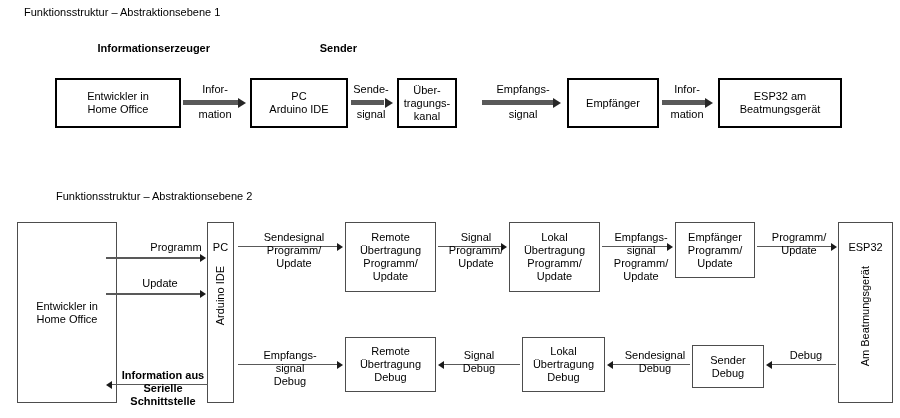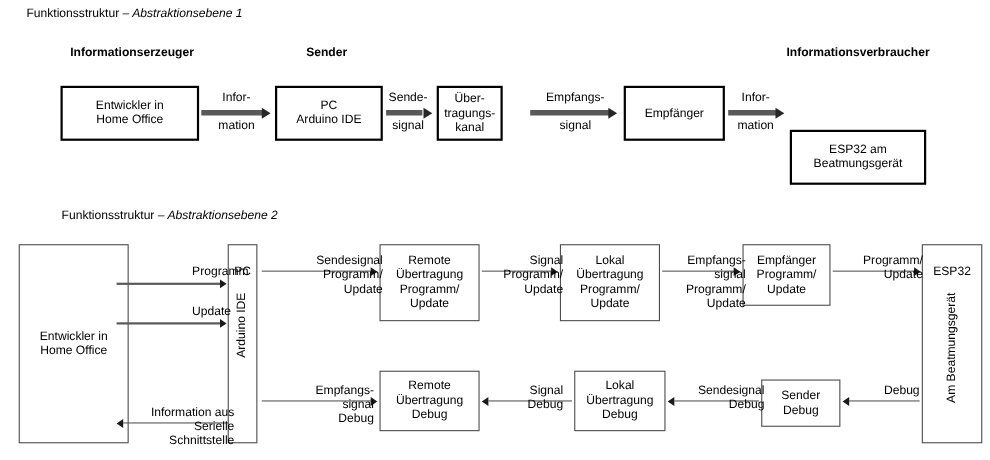--- a/index.html
+++ b/index.html
@@ -15,29 +15,29 @@
   #stage{position:relative;width:900px;height:418px;}
 
   
   .diagram-title{
     position:absolute;
     font-size:11px;
     white-space:nowrap;
     letter-spacing:0;
   }
   .diagram-title .t-bold{font-weight:normal;}
-  .diagram-title .t-rest{font-weight:normal;font-style:italic;}
+  .diagram-title .t-rest{font-weight:normal;}
 
   
   .col-head{
     position:absolute;
     font-size:11px;
     font-weight:bold;
     white-space:nowrap;
-    text-align:center;
+    text-align:right;
   }
 
   
   .box{
     position:absolute;
     box-sizing:border-box;
     background:#ffffff;
     display:flex;
     align-items:center;
     justify-content:center;
@@ -94,48 +94,47 @@
 
   
   .alabel{
     position:absolute;
     font-size:11px;
     line-height:13px;
     white-space:pre-line;
     color:#000000;
   }
   .alabel.center{text-align:center;}
-  .alabel.left{text-align:right;}
+  .alabel.left{text-align:center;}
 </style>
 </head>
 <body>
 
 <div id="stage">
 
   <div class="diagram-title" style="left:24px;top:6px;">
     <span class="t-bold">Funktionsstruktur</span><span class="t-rest"> – Abstraktionsebene 1</span>
   </div>
 
   <div class="col-head" style="left:30px;top:42px;width:180px;">Informationserzeuger</div>
   <div class="col-head" style="left:237px;top:42px;width:120px;">Sender</div>
-  <div class="col-head" style="left:670px;top:42px;width:220px;">Informationsverbraucher</div>
 
   <div class="box thick" style="left:55px;top:78px;width:126px;height:50px;">Entwickler in
 Home Office</div>
 
   <div class="box thick" style="left:250px;top:78px;width:98px;height:50px;">PC
 Arduino IDE</div>
 
   <div class="box thick" style="left:397px;top:78px;width:60px;height:50px;">Über-
 tragungs-
 kanal</div>
 
   <div class="box thick" style="left:567px;top:78px;width:92px;height:50px;">Empfänger</div>
 
-  <div class="box thick" style="left:718px;top:78px;width:124px;height:50px;margin-top:40px;">ESP32 am
+  <div class="box thick" style="left:718px;top:78px;width:124px;height:50px;">ESP32 am
 Beatmungsgerät</div>
 
   <div class="arrow-line" style="left:183px;top:100px;width:56px;height:5px;"></div>
   <div class="arrow-head right" style="left:238px;top:97.5px;"></div>
   <div class="alabel center" style="left:182px;top:83px;width:66px;">Infor-</div>
   <div class="alabel center" style="left:182px;top:108px;width:66px;">mation</div>
 
   <div class="arrow-line" style="left:351px;top:100px;width:33px;height:5px;"></div>
   <div class="arrow-head right" style="left:385px;top:97.5px;"></div>
   <div class="alabel center" style="left:345px;top:83px;width:52px;">Sende-</div>
@@ -220,21 +219,21 @@
 Programm/
 Update</div>
 
   <div class="arrow-line" style="left:757px;top:246px;width:75px;height:1px;"></div>
   <div class="arrow-head right small" style="left:831px;top:243px;"></div>
   <div class="alabel left" style="left:759px;top:231px;width:80px;">Programm/
 Update</div>
 
   <div class="arrow-line" style="left:112px;top:384px;width:96px;height:1px;"></div>
   <div class="arrow-head left small" style="left:106px;top:381px;"></div>
-  <div class="alabel left" style="left:113px;top:369px;width:100px;">Information aus
+  <div class="alabel left" style="left:113px;top:369px;width:100px;font-weight:bold;">Information aus
 Serielle
 Schnittstelle</div>
 
   <div class="arrow-line" style="left:238px;top:364px;width:100px;height:1px;"></div>
   <div class="arrow-head right small" style="left:337px;top:361px;"></div>
   <div class="alabel left" style="left:240px;top:349px;width:100px;">Empfangs-
 signal
 Debug</div>
 
   <div class="arrow-line" style="left:444px;top:364px;width:76px;height:1px;"></div>

